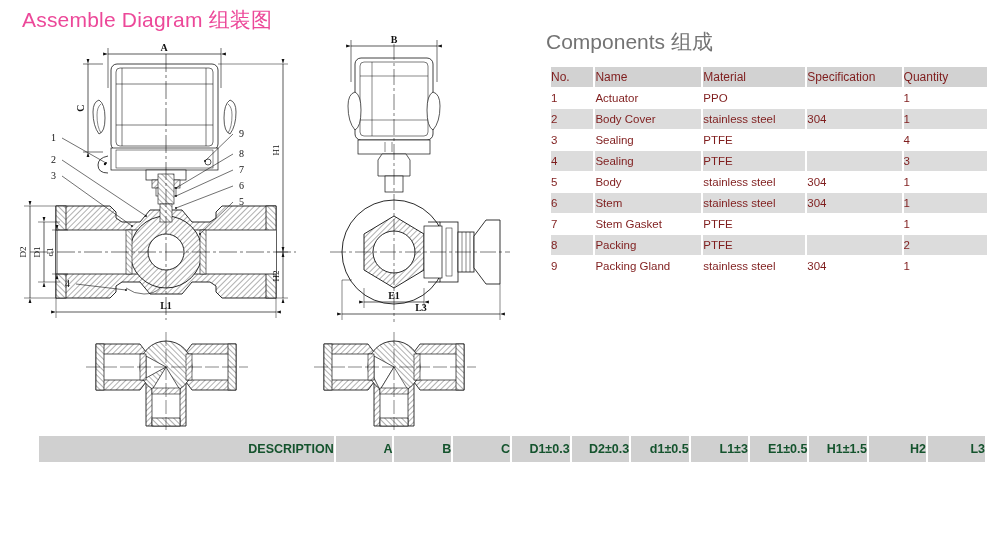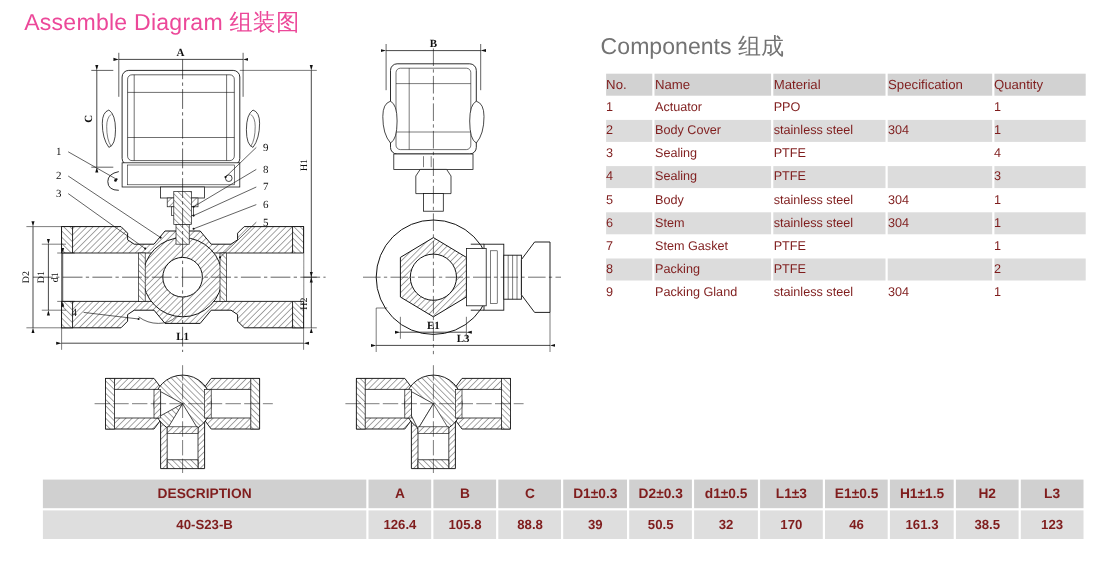--- a/index.html
+++ b/index.html
@@ -85,23 +85,23 @@
     top: 434px;
     width: 950px;
     border-collapse: separate;
     border-spacing: 2px 2px;
     font-size: 12px;
   }
   .spec-table th,
   .spec-table td {
     height: 26px;
     padding: 0;
-    text-align: center;
+    text-align: right;
     font-weight: bold;
-    color: #7f1d1d;
+    color: #14532d;
     white-space: nowrap;
   }
   .spec-table thead th { background: #d0d0d0; font-size: 12.5px; }
   .spec-table tbody tr.row-white td { background: #ffffff; }
   .spec-table tbody tr.row-gray  td { background: #dedede; }
   .spec-table .desc-col { width: 300px; }
   .spec-table .num-col  { width: 58px; }
 
   
   .dim-text { font-family: "Liberation Serif", serif; font-size: 9px; fill: #111; }
@@ -466,28 +466,14 @@
       <th class="num-col">D2±0.3</th>
       <th class="num-col">d1±0.5</th>
       <th class="num-col">L1±3</th>
       <th class="num-col">E1±0.5</th>
       <th class="num-col">H1±1.5</th>
       <th class="num-col">H2</th>
       <th class="num-col">L3</th>
     </tr>
   </thead>
   <tbody>
-    <tr class="row-gray">
-      <td>40-S23-B</td>
-      <td>126.4</td>
-      <td>105.8</td>
-      <td>88.8</td>
-      <td>39</td>
-      <td>50.5</td>
-      <td>32</td>
-      <td>170</td>
-      <td>46</td>
-      <td>161.3</td>
-      <td>38.5</td>
-      <td>123</td>
-    </tr>
   </tbody>
 </table>
 
 </body></html>

